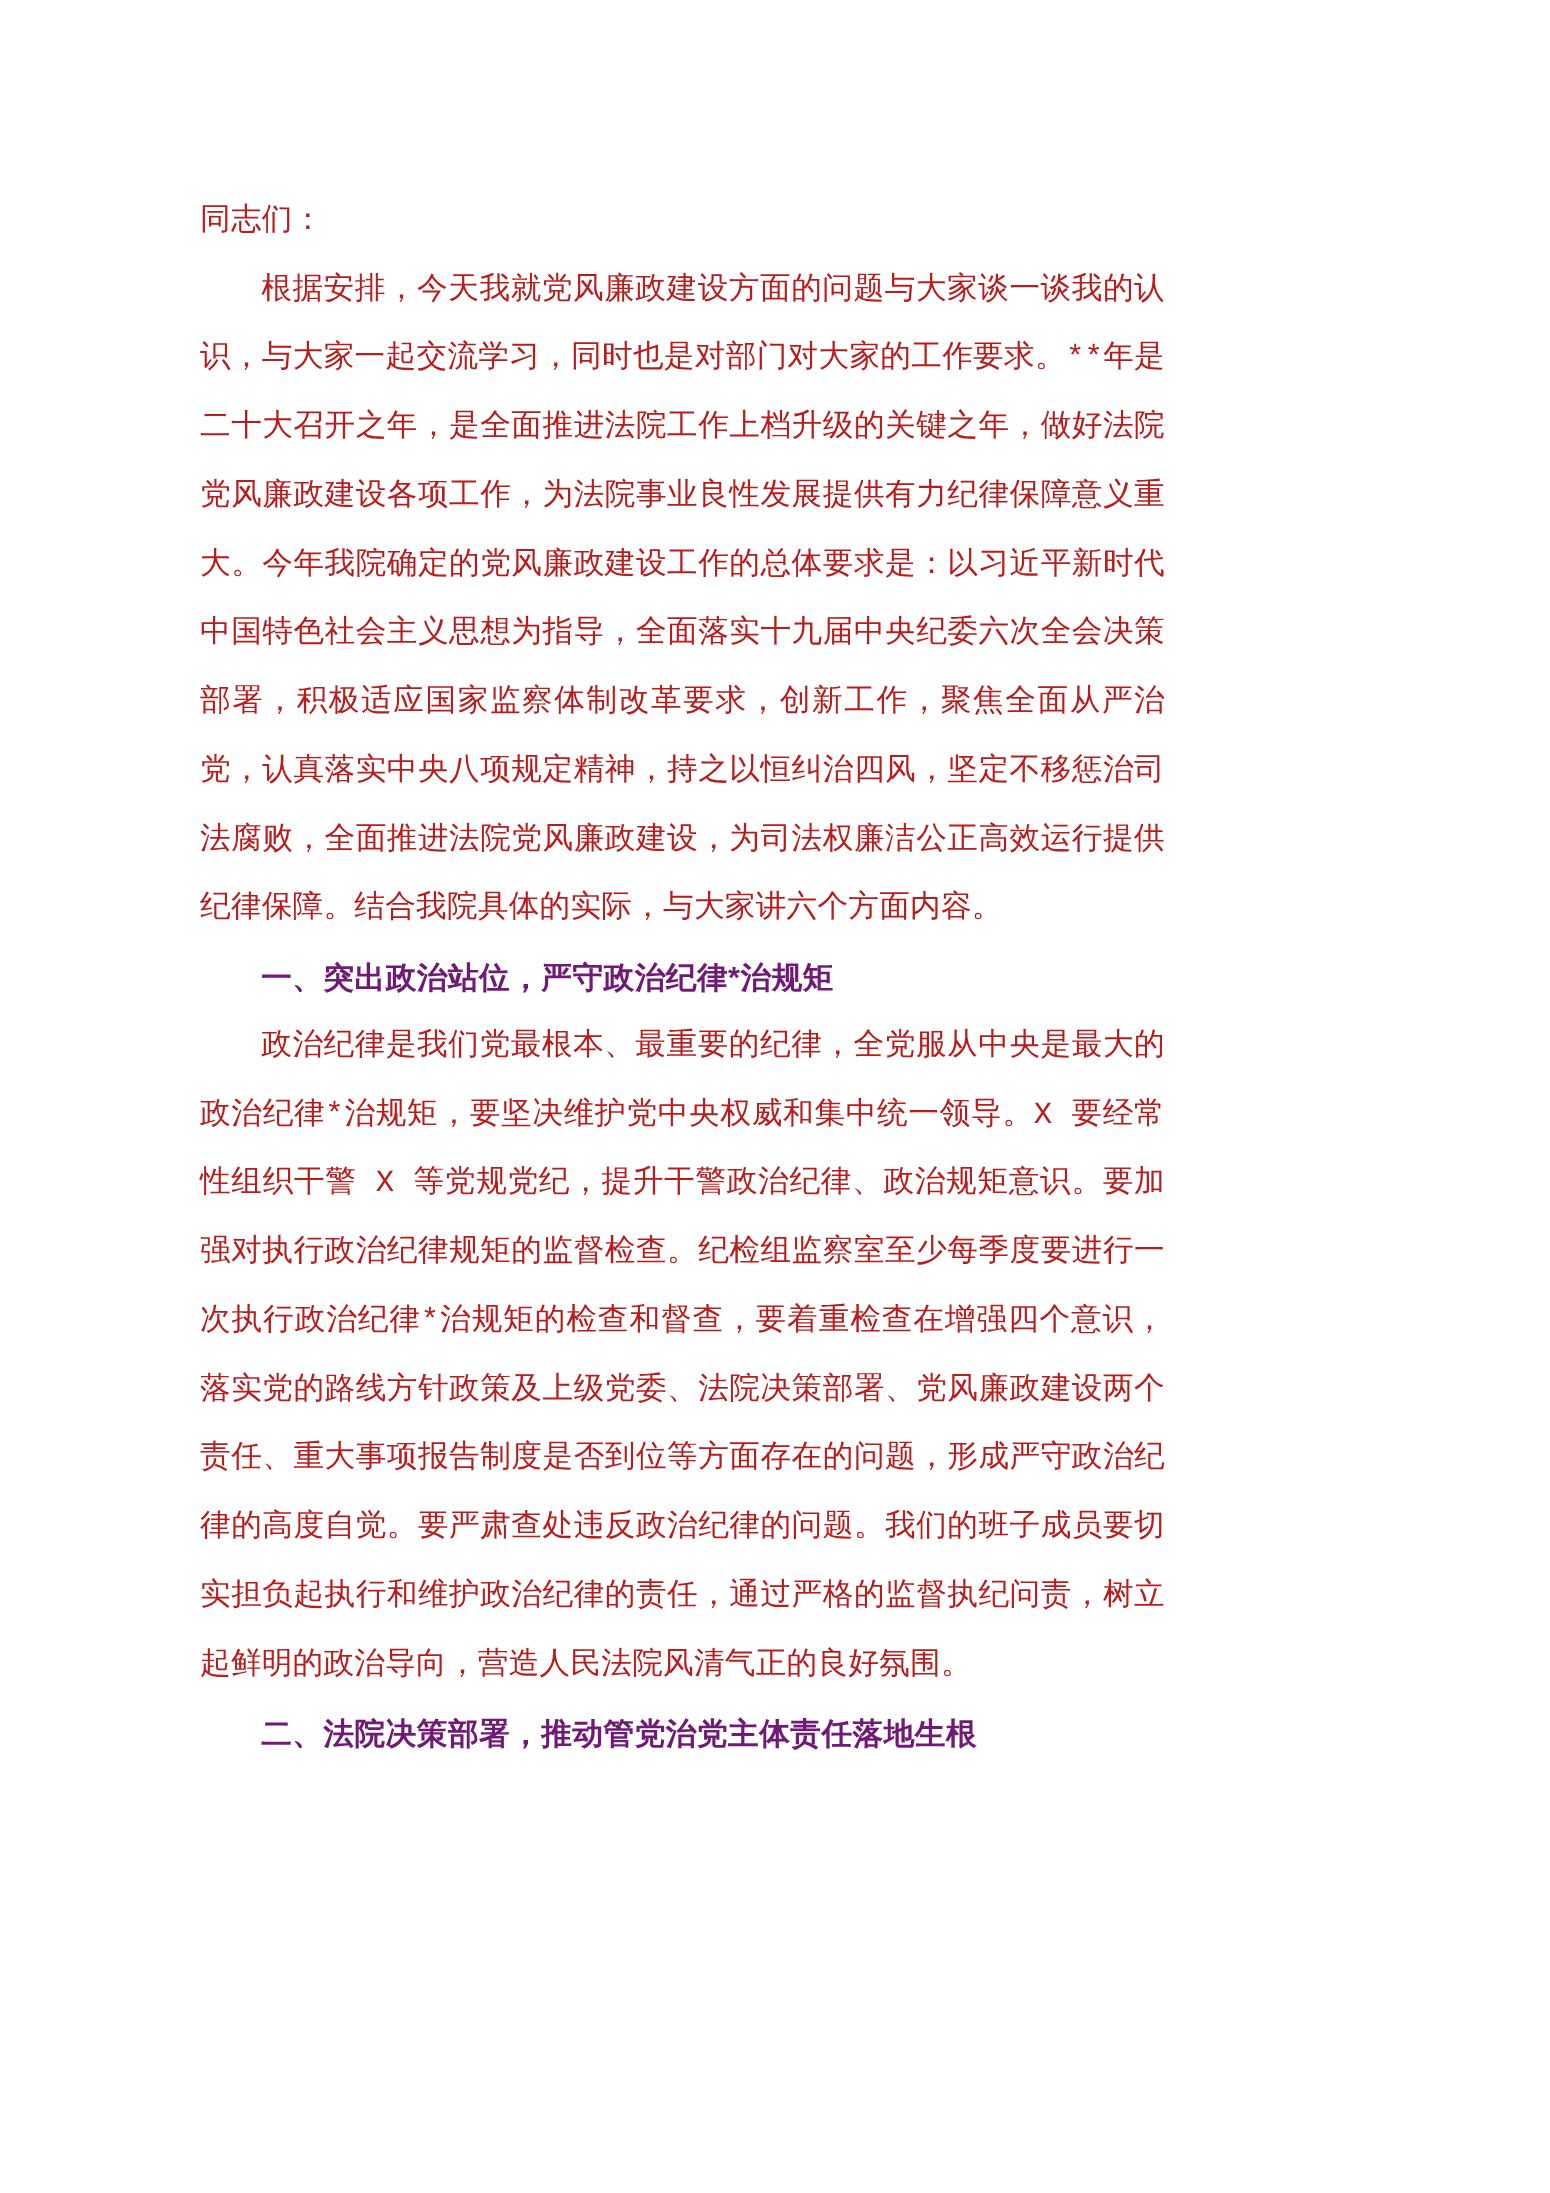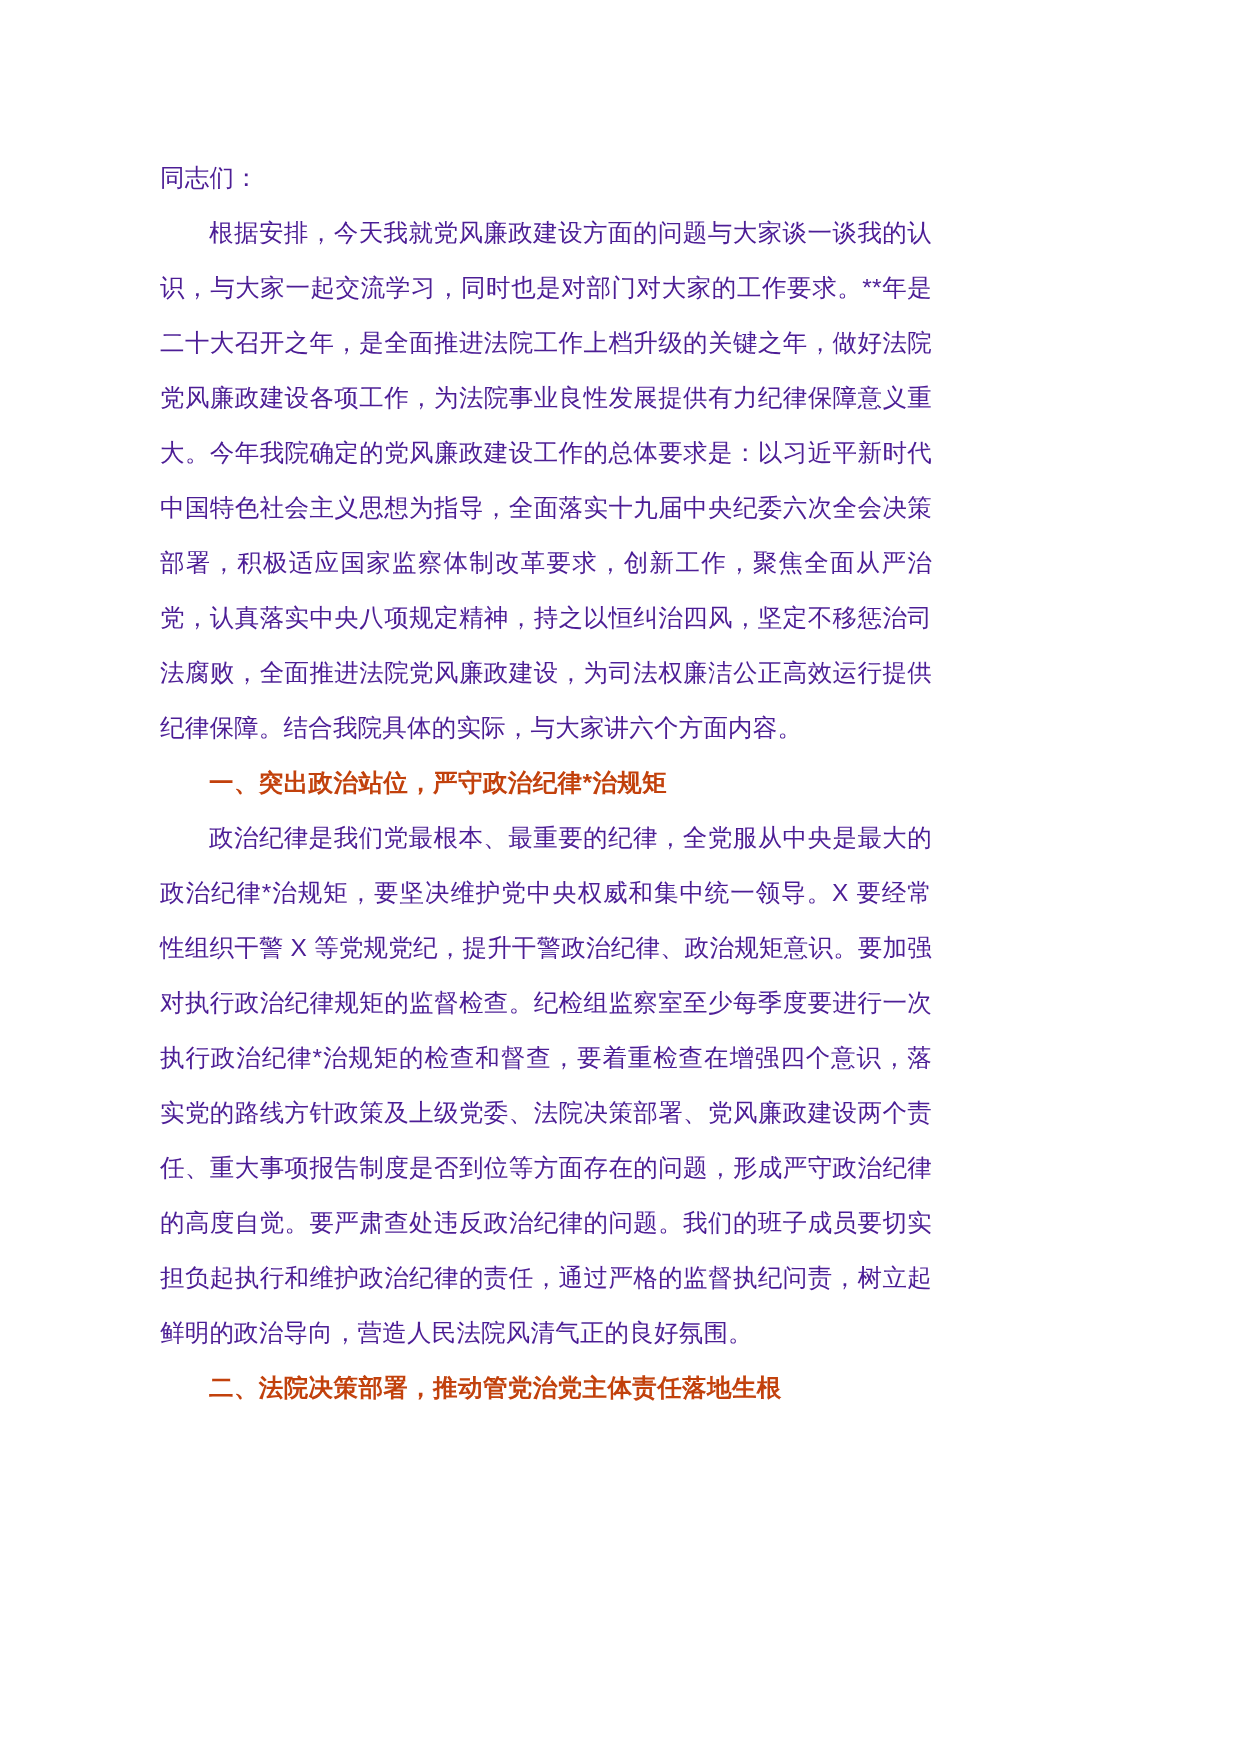--- a/index.html
+++ b/index.html
@@ -20,38 +20,39 @@
   }
   .content {
     position: absolute;
     left: 160px;
     top: 150px;
     width: 772px;
   }
   .para {
     font-size: 24.5px;
     line-height: 55px;
-    color: #4c1d95;
+    color: #b91c1c;
     text-align: justify;
     text-justify: inter-ideograph;
     margin: 0 0 0 0;
     letter-spacing: 0.2px;
     font-weight: 400;
     word-break: break-all;
+    font-family: Liberation Mono, monospace;
   }
   .para.salutation {
     text-indent: 0;
   }
   .para.indent {
     text-indent: 2em;
   }
   .heading {
     font-size: 24.5px;
     line-height: 55px;
-    color: #c2410c;
+    color: #701a75;
     font-weight: 700;
     text-indent: 2em;
     margin: 0;
     letter-spacing: 0.4px;
   }
 </style>
 </head>
 <body>
 
 <div class="page">

